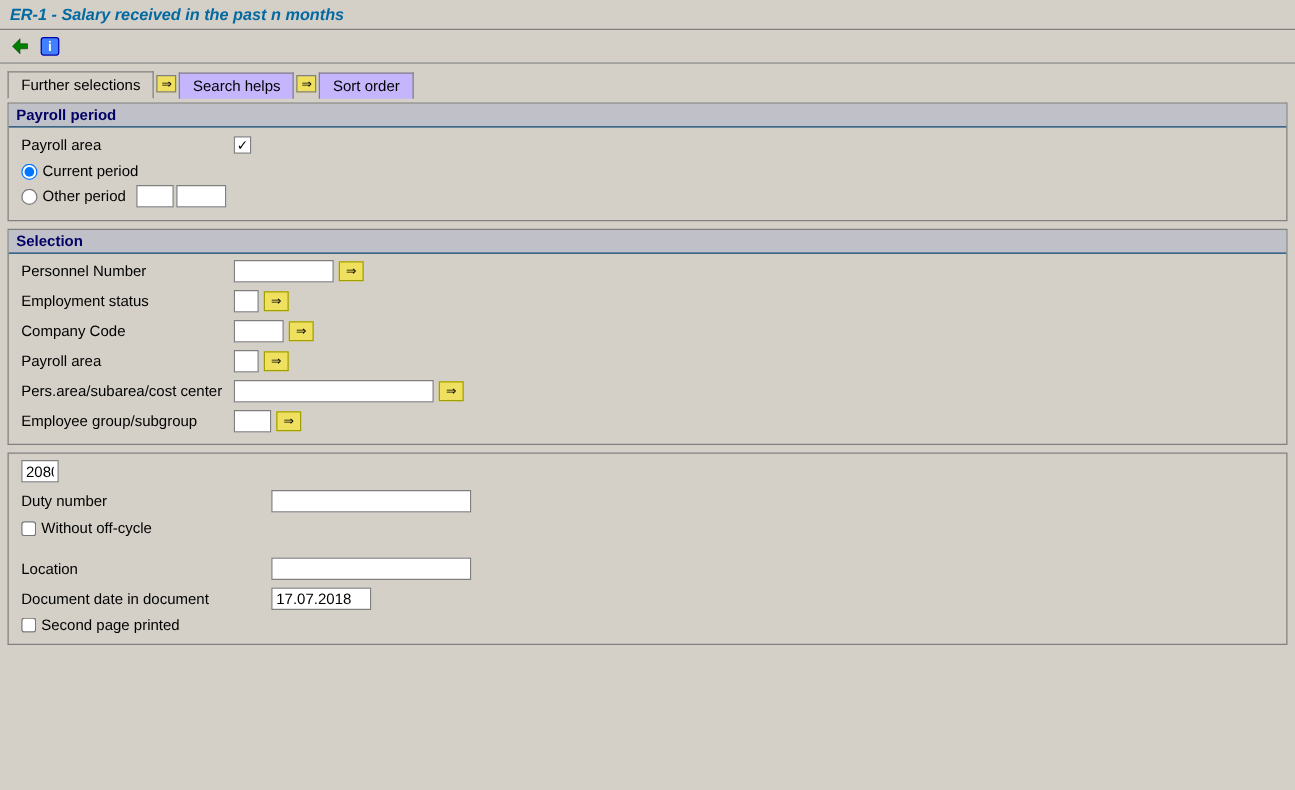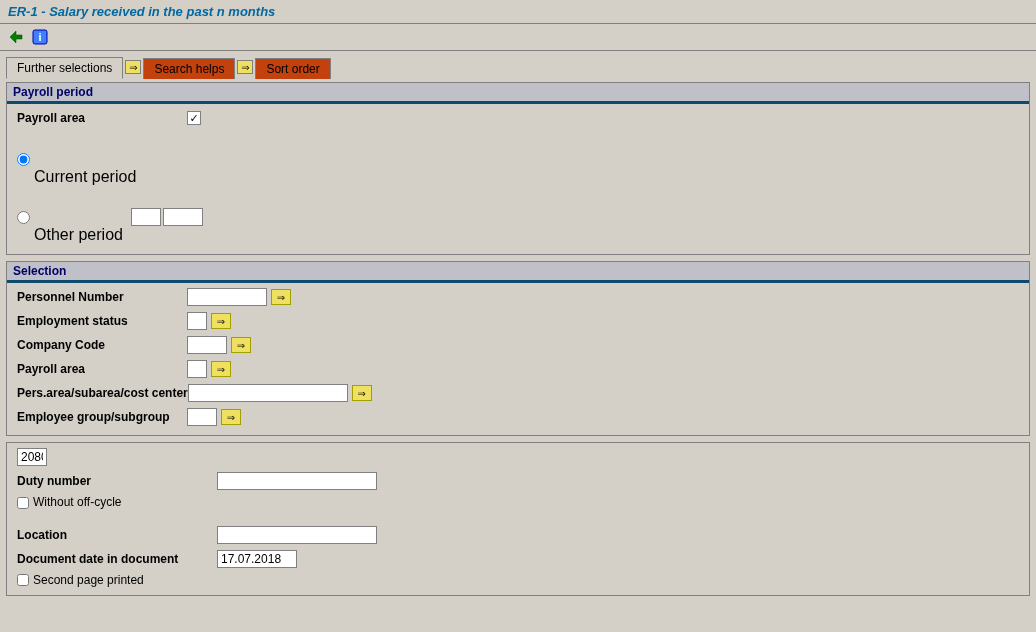--- a/index.html
+++ b/index.html
@@ -54,21 +54,21 @@
     .tab-bar {
       background: #d4d0c8;
       padding: 5px 18px 0 6px;
       display: flex;
       align-items: center;
       gap: 0;
       position: relative;
     }
 
     .tab-btn {
-      background: #c2410c;
+      background: #c4b5fd;
       border: 1px solid #808080;
       border-bottom: none;
       padding: 3px 10px;
       cursor: pointer;
       font-size: 12px;
       display: flex;
       align-items: center;
       gap: 4px;
       position: relative;
       top: 1px;
@@ -108,40 +108,39 @@
       background: #d4d0c8;
       margin-bottom: 6px;
       position: relative;
     }
 
     .section-header {
       background: #c0c0c8;
       padding: 2px 6px;
       font-weight: bold;
       font-size: 12px;
-      border-bottom: 3px solid #0c4a6e;
+      border-bottom: 1px solid #0c4a6e;
       color: #000066;
     }
 
     .section-body {
       padding: 4px 10px;
     }
 
     .field-row {
       display: flex;
       align-items: center;
       margin-bottom: 4px;
       min-height: 20px;
     }
 
     .field-label {
       min-width: 170px;
       font-size: 12px;
       color: #000;
-      font-weight: bold;
     }
 
     .field-label-wide {
       min-width: 200px;
     }
 
     .field-input {
       border: 1px solid #808080;
       background: #fff;
       height: 18px;
@@ -163,23 +162,22 @@
       font-size: 11px;
     }
 
     .radio-row {
       display: flex;
       align-items: center;
       margin-bottom: 4px;
     }
 
     .radio-label {
-      font-size: 16px;
+      font-size: 12px;
       margin-left: 4px;
-      margin-top: 36px;
     }
 
     .selection-arrow {
       width: 20px;
       height: 16px;
       background: #f0e060;
       border: 1px solid #a0a000;
       display: flex;
       align-items: center;
       justify-content: center;

